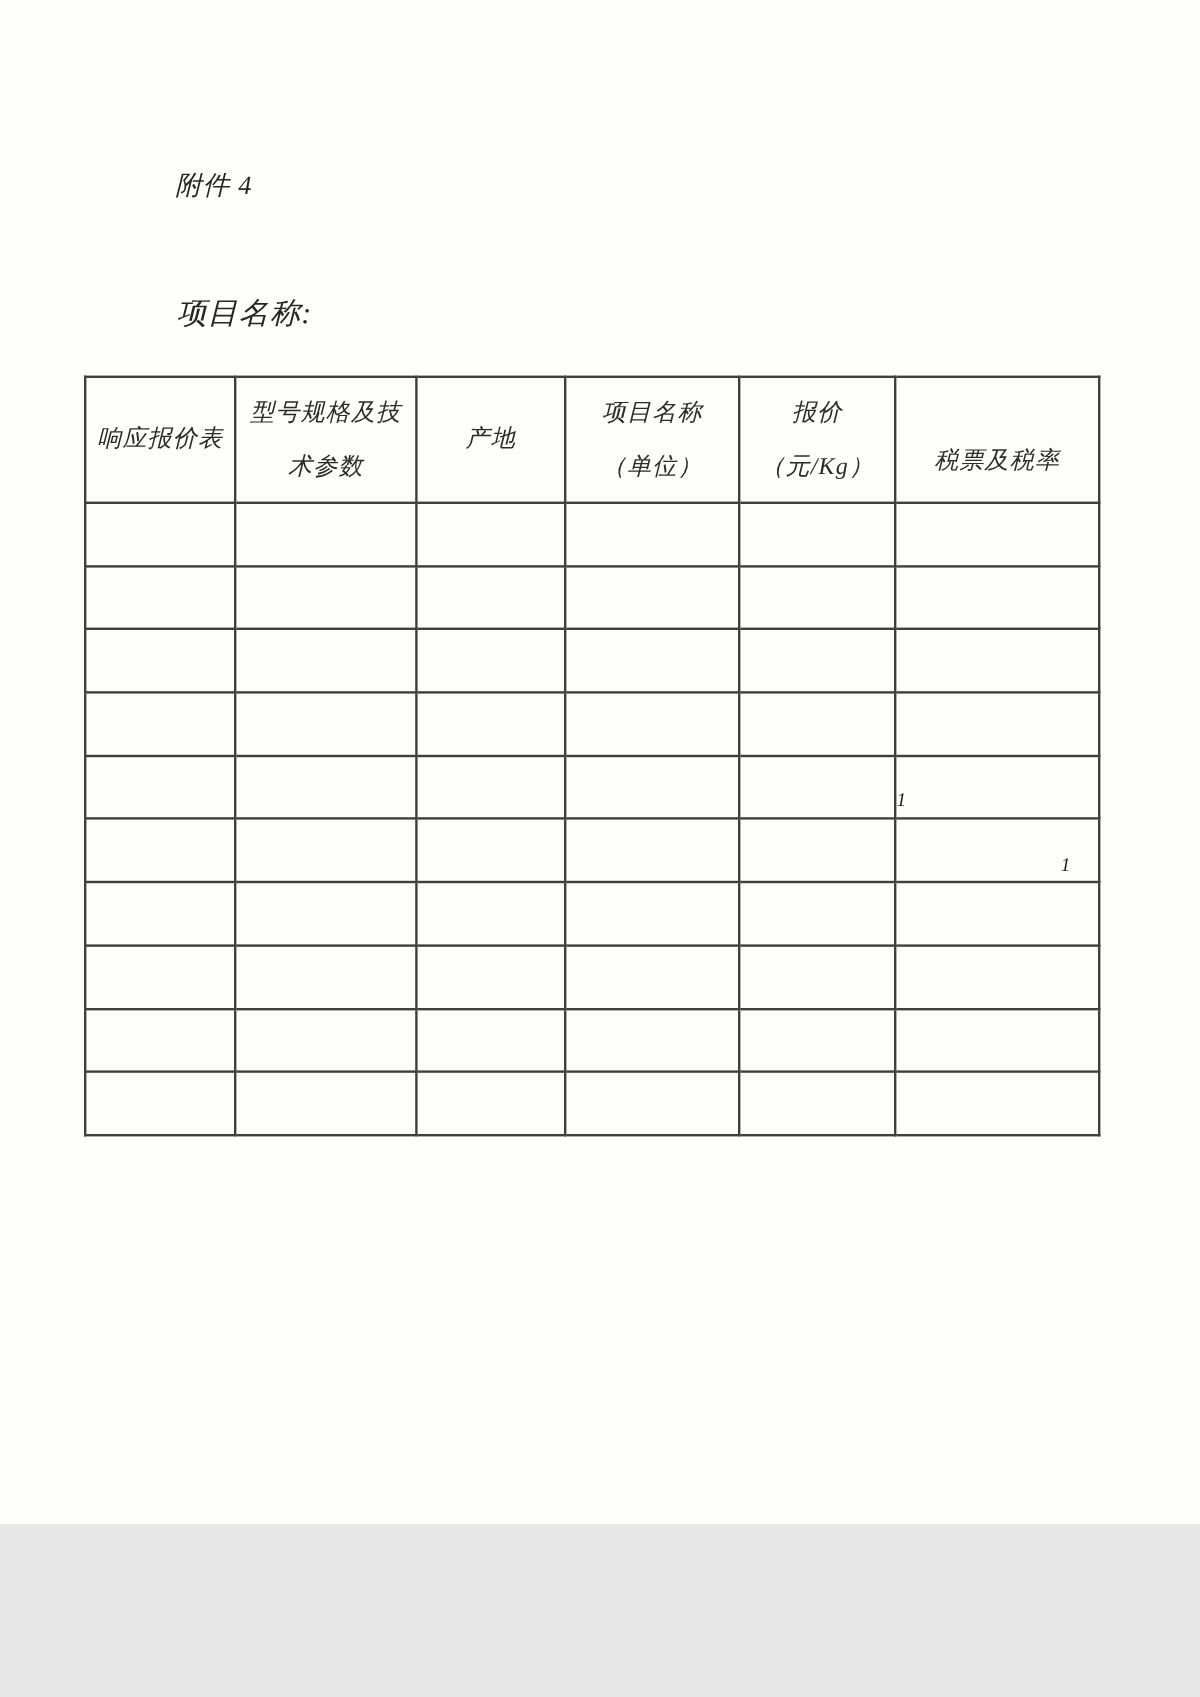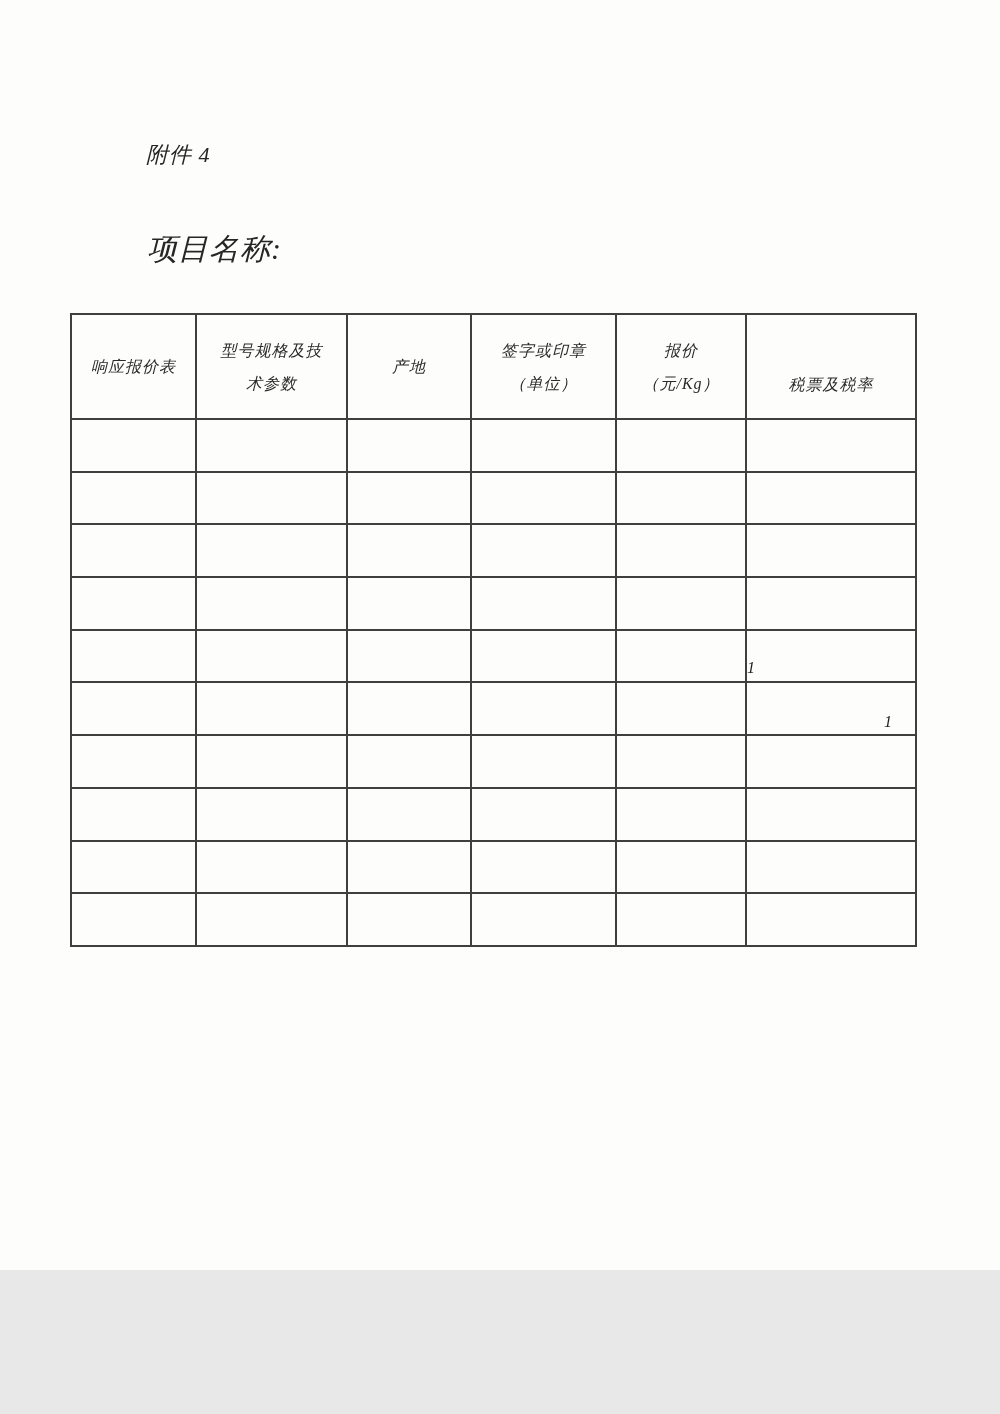--- a/index.html
+++ b/index.html
@@ -33,22 +33,22 @@
     width: 100%;
     text-align: center;
     font-size: 31px;
     line-height: 36px;
     font-weight: 500;
     letter-spacing: 1px;
   }
   .project-name {
     position: absolute;
     left: 147px;
-    top: 234px;
-    font-size: 30px;
+    top: 247px;
+    font-size: 25px;
     line-height: 30px;
     letter-spacing: 1px;
   }
   table.quote-table {
     position: absolute;
     left: 70px;
     top: 313px;
     width: 845px;
     height: 634px;
     border-collapse: collapse;
@@ -60,22 +60,22 @@
     padding: 0;
     text-align: center;
     vertical-align: middle;
     font-weight: normal;
     color: #2b2b2b;
   }
   table.quote-table thead tr {
     height: 105px;
   }
   table.quote-table th {
-    font-size: 16px;
-    line-height: 33px;
+    font-size: 20px;
+    line-height: 45px;
     white-space: pre-line;
     letter-spacing: 1px;
   }
   table.quote-table th.shift-down {
     padding-top: 36px;
     border-radius: 28px;
   }
   table.quote-table td {
     font-size: 18px;
   }
@@ -131,21 +131,21 @@
       <col style="width:145px">
       <col style="width:130px">
       <col style="width:170px">
     </colgroup>
     <thead>
       <tr>
         <th>响应报价表</th>
         <th>型号规格及技
 术参数</th>
         <th>产地</th>
-        <th>签字或印章
+        <th>项目名称
 （单位）</th>
         <th>报价
 （元/Kg）</th>
         <th class="shift-down">税票及税率</th>
       </tr>
     </thead>
     <tbody>
         <tr>
           <td></td>
           <td></td>

